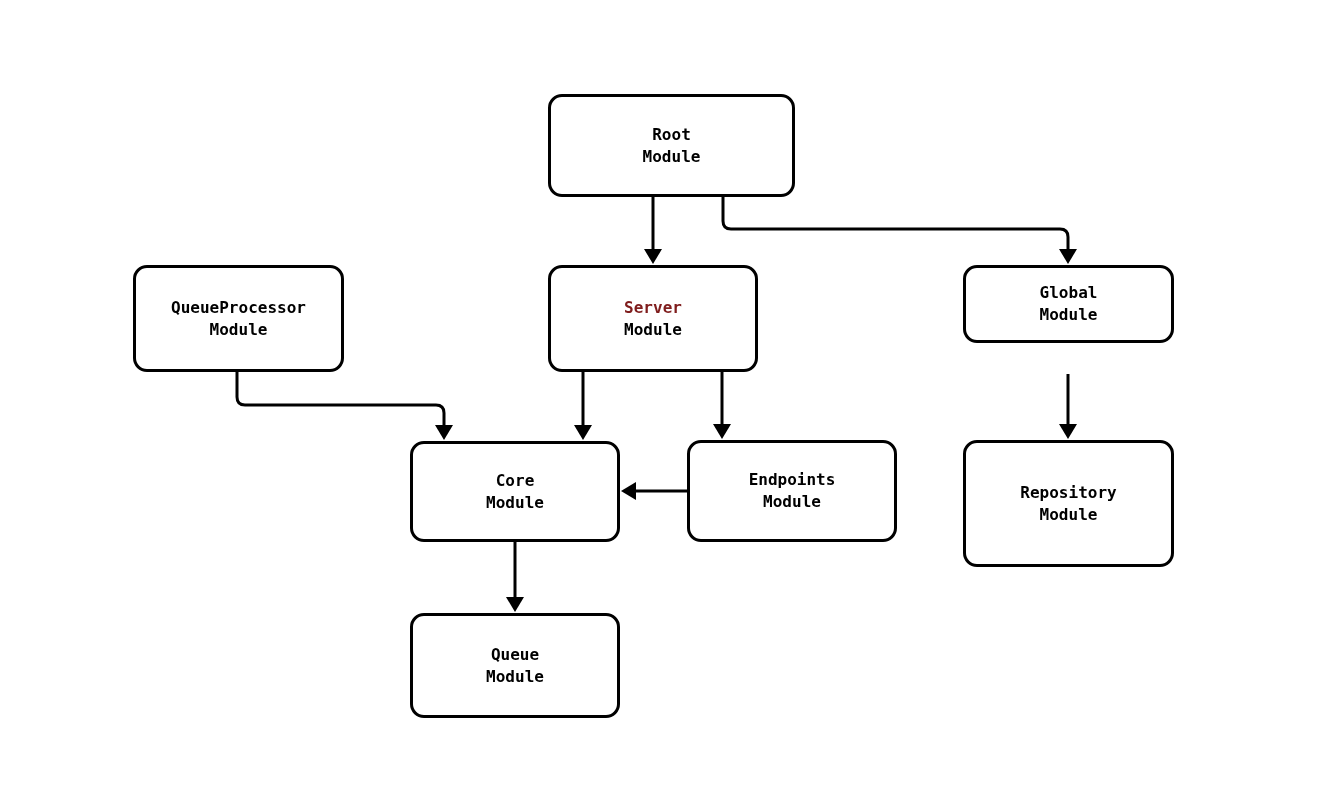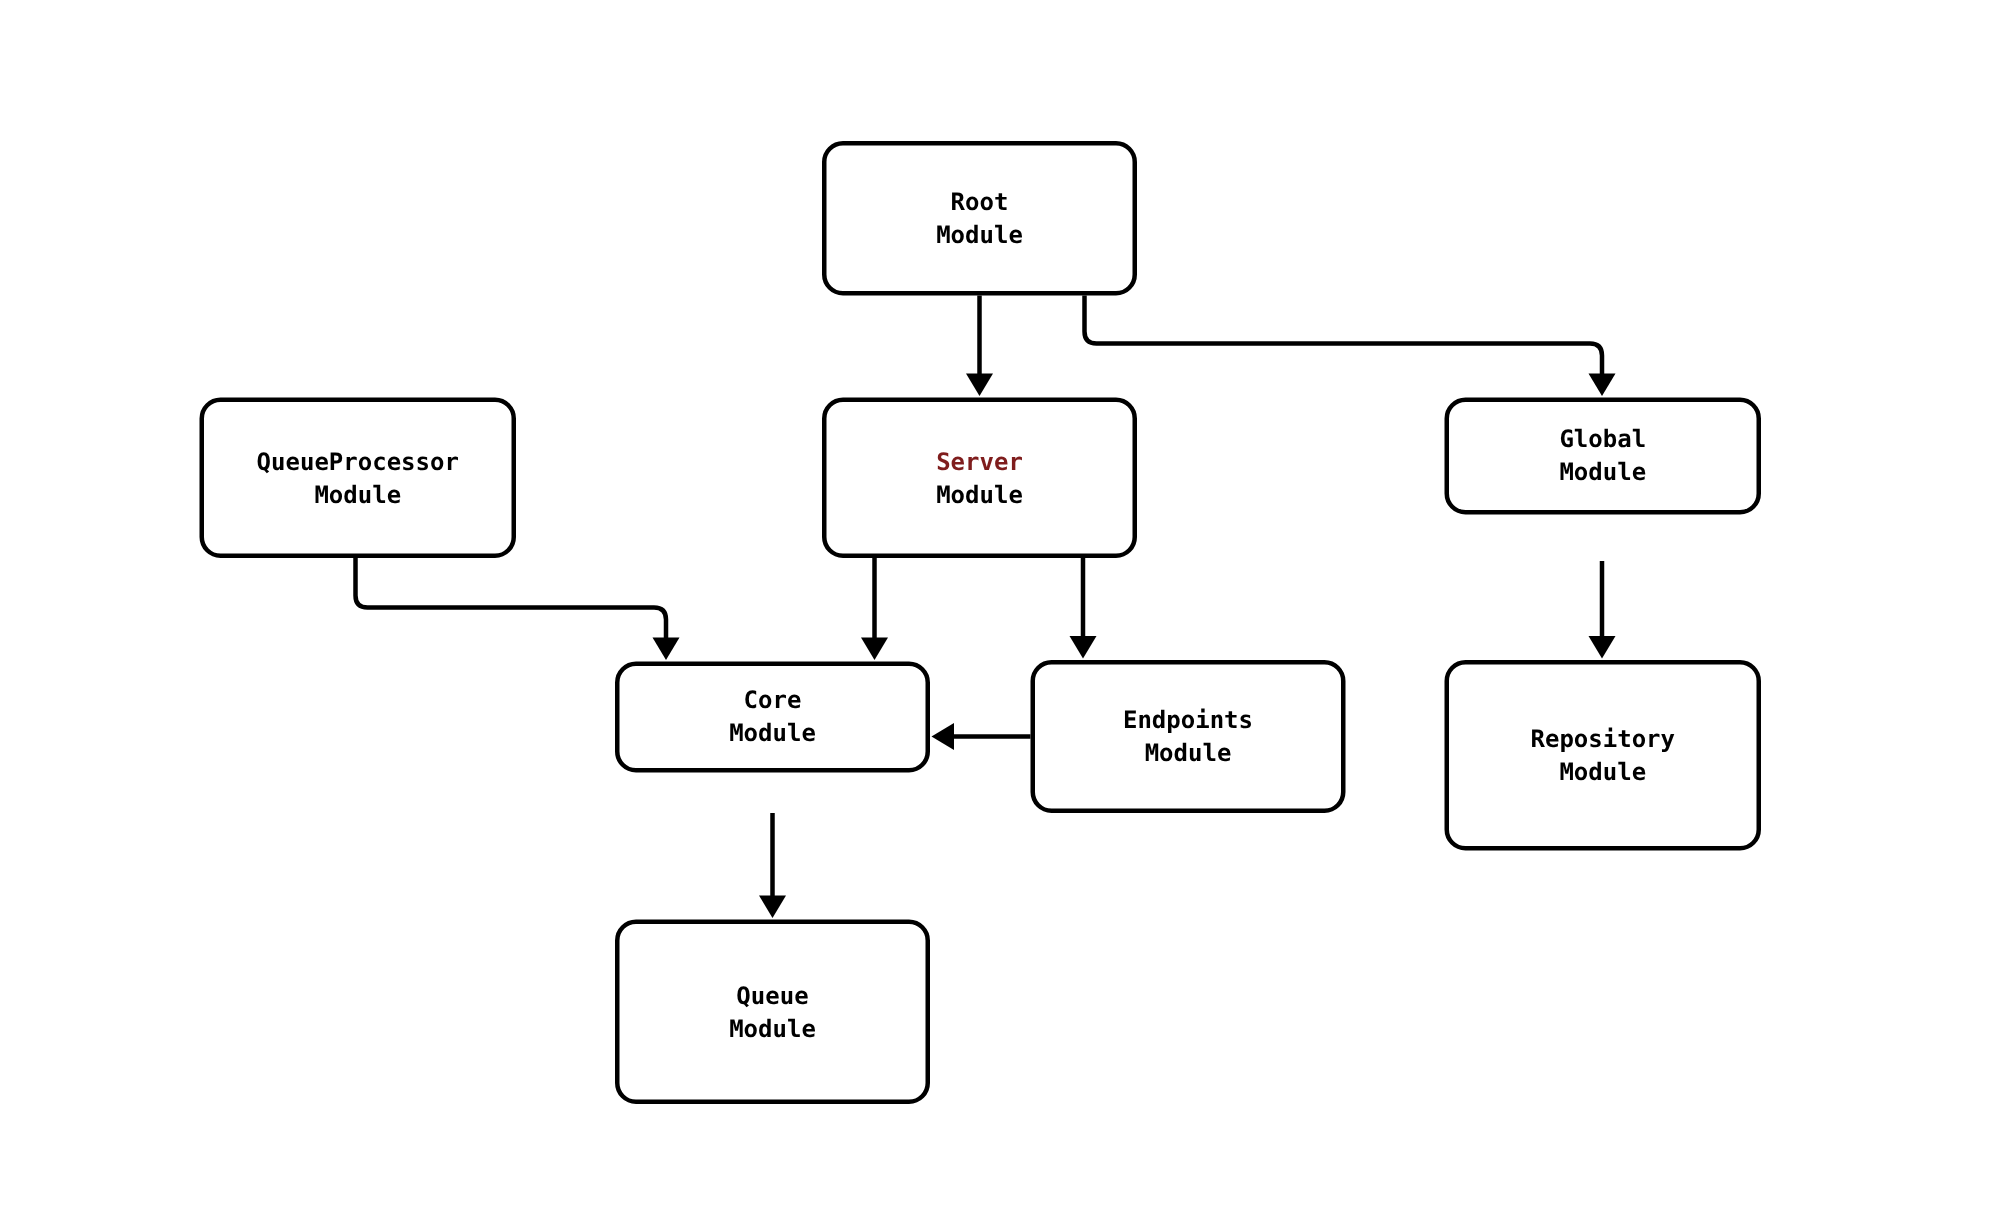--- a/index.html
+++ b/index.html
@@ -80,46 +80,46 @@
       <g>
         <path d="M 1068 374 L 1068 431" fill="none" stroke="#000000" stroke-width="3" stroke-linecap="butt" stroke-linejoin="round"></path>
         <polygon points="1068,439 1059,424 1077,424" fill="#000000"></polygon>
       </g>
       <g>
         <path d="M 515 542 L 515 604" fill="none" stroke="#000000" stroke-width="3" stroke-linecap="butt" stroke-linejoin="round"></path>
         <polygon points="515,612 506,597 524,597" fill="#000000"></polygon>
       </g>
     </svg>
   <div id="node-layer">
-      <div class="node" style="left: 548px; top: 94px; width: 210px; height: 103px; border-color: rgb(0, 0, 0);">
+      <div class="node" style="left: 548px; top: 94px; width: 247px; height: 103px; border-color: rgb(0, 0, 0);">
         <div class="node-line" style="color: rgb(0, 0, 0);">Root</div>
         <div class="node-line" style="color: rgb(0, 0, 0);">Module</div>
       </div>
       <div class="node" style="left: 133px; top: 265px; width: 211px; height: 107px; border-color: rgb(0, 0, 0);">
         <div class="node-line" style="color: rgb(0, 0, 0);">QueueProcessor</div>
         <div class="node-line" style="color: rgb(0, 0, 0);">Module</div>
       </div>
       <div class="node" style="left: 548px; top: 265px; width: 210px; height: 107px; border-color: rgb(0, 0, 0);">
         <div class="node-line" style="color: #7f1d1d;">Server</div>
         <div class="node-line" style="color: rgb(0, 0, 0);">Module</div>
       </div>
       <div class="node" style="left: 963px; top: 265px; width: 211px; height: 78px; border-color: rgb(0, 0, 0);">
         <div class="node-line" style="color: rgb(0, 0, 0);">Global</div>
         <div class="node-line" style="color: rgb(0, 0, 0);">Module</div>
       </div>
-      <div class="node" style="left: 410px; top: 441px; width: 210px; height: 74px; border-color: rgb(0, 0, 0);">
+      <div class="node" style="left: 410px; top: 441px; width: 210px; height: 101px; border-color: rgb(0, 0, 0);">
         <div class="node-line" style="color: rgb(0, 0, 0);">Core</div>
         <div class="node-line" style="color: rgb(0, 0, 0);">Module</div>
       </div>
       <div class="node" style="left: 687px; top: 440px; width: 210px; height: 102px; border-color: rgb(0, 0, 0);">
         <div class="node-line" style="color: rgb(0, 0, 0);">Endpoints</div>
         <div class="node-line" style="color: rgb(0, 0, 0);">Module</div>
       </div>
       <div class="node" style="left: 963px; top: 440px; width: 211px; height: 127px; border-color: rgb(0, 0, 0);">
         <div class="node-line" style="color: rgb(0, 0, 0);">Repository</div>
         <div class="node-line" style="color: rgb(0, 0, 0);">Module</div>
       </div>
-      <div class="node" style="left: 410px; top: 613px; width: 210px; height: 123px; border-color: rgb(0, 0, 0);">
+      <div class="node" style="left: 410px; top: 613px; width: 210px; height: 105px; border-color: rgb(0, 0, 0);">
         <div class="node-line" style="color: rgb(0, 0, 0);">Queue</div>
         <div class="node-line" style="color: rgb(0, 0, 0);">Module</div>
       </div>
     </div>
 </div>
 
 </body></html>

